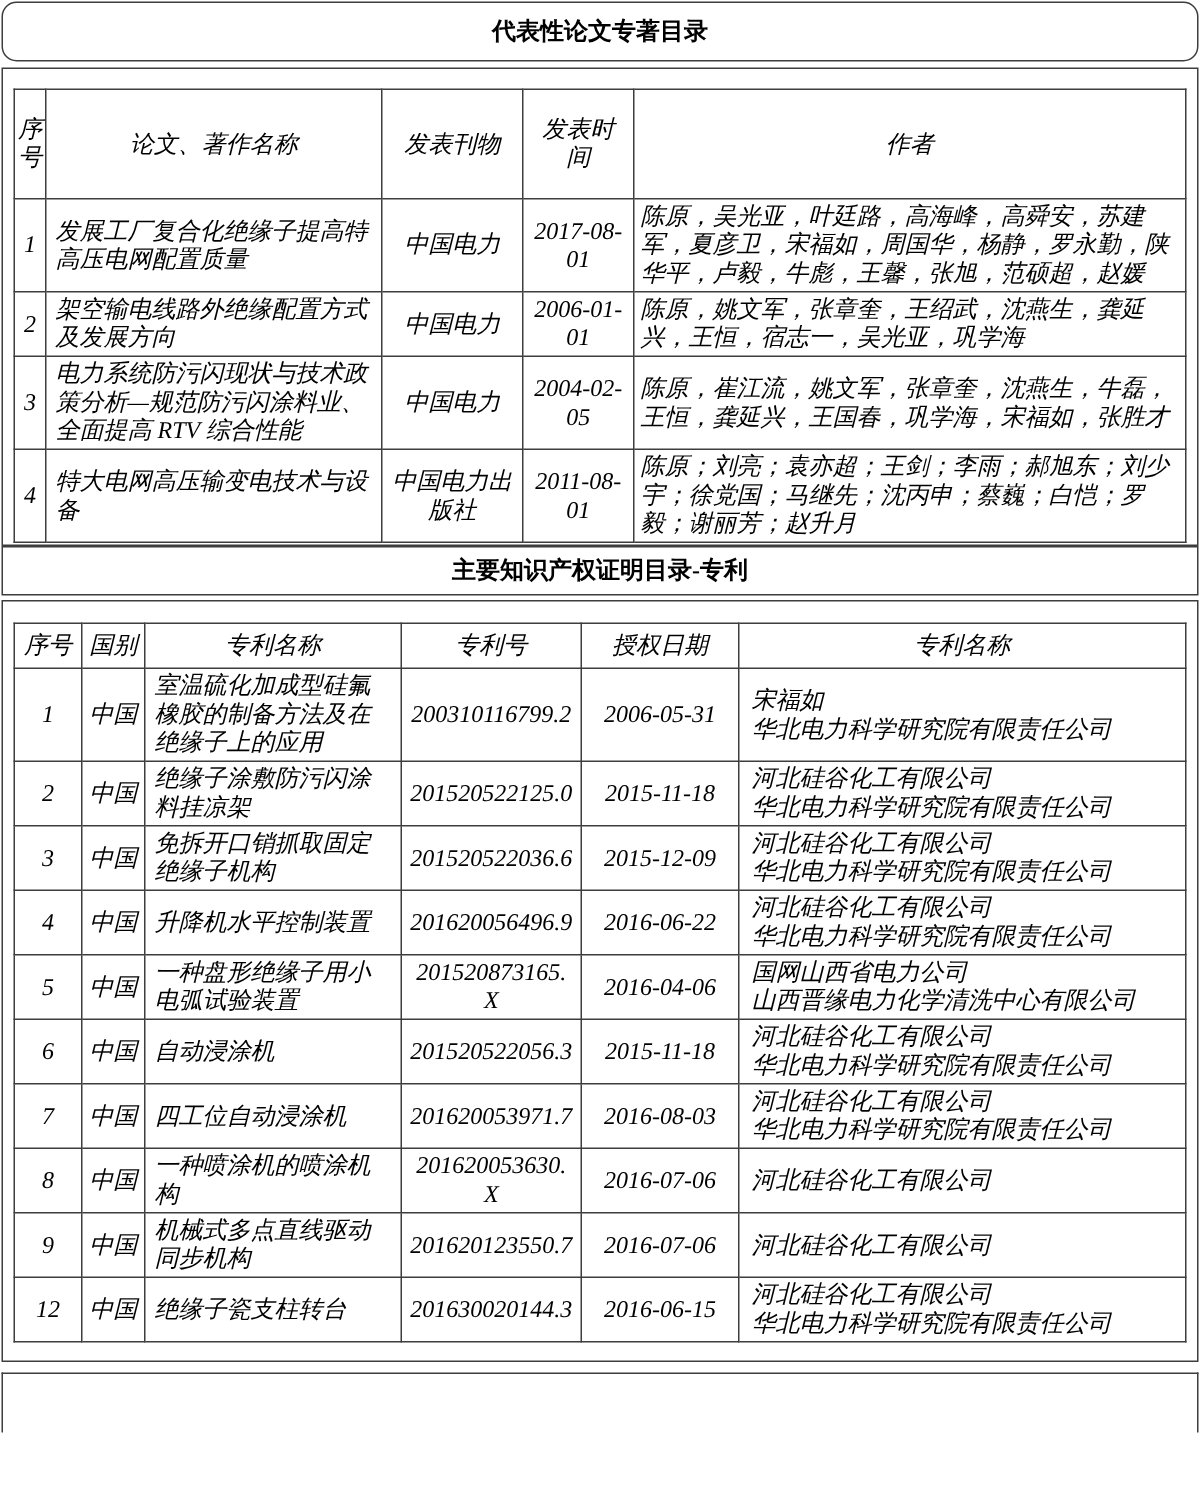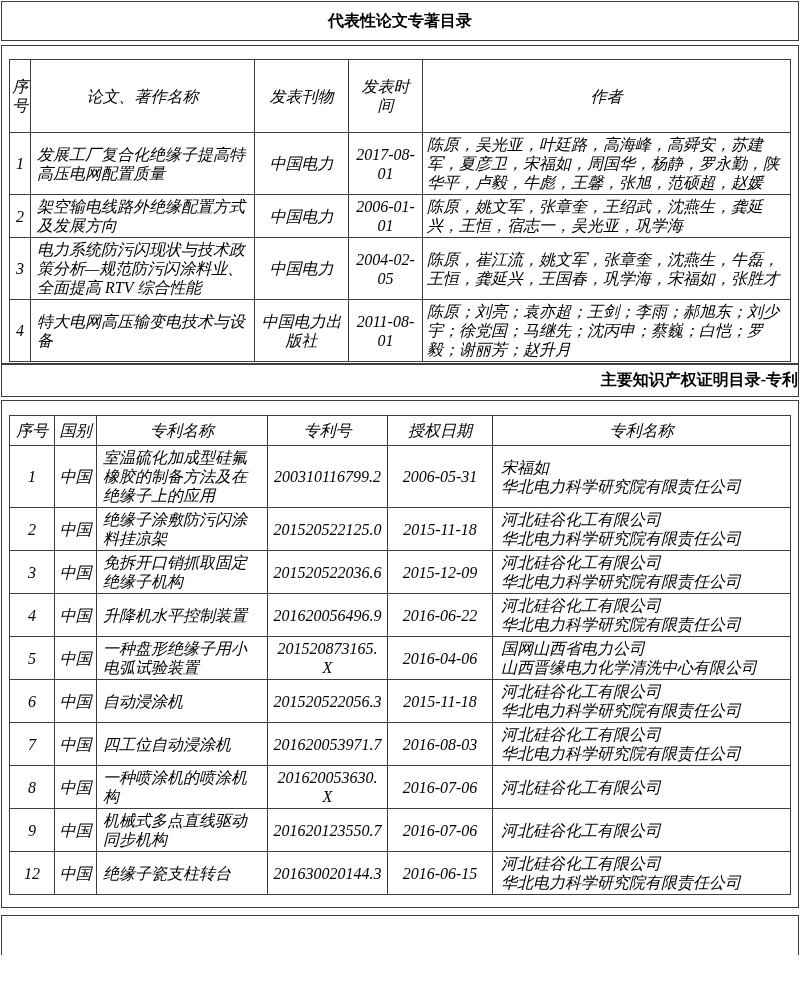--- a/index.html
+++ b/index.html
@@ -13,22 +13,22 @@
 
   .titlebox {
     border: 1px solid #3d3d3d;
     height: 40px;
     display: flex;
     align-items: center;
     justify-content: center;
     font-weight: bold;
     font-size: 16px;
   }
-  .titlebox.first { margin-bottom: 4px; }
-  .titlebox.second { height: 33px; margin-bottom: 3px; justify-content: flex-end; }
+  .titlebox.first { margin-bottom: 4px; border-radius: 10px; }
+  .titlebox.second { height: 33px; margin-bottom: 3px; }
 
   .container {
     border: 1px solid #3d3d3d;
     background: #ffffff;
   }
   .container.c1 { padding: 13px 7px 1px 7px; }
   .container.c2 { padding: 14px 7px 12px 7px; margin-bottom: 7px; }
 
   table {
     width: 100%;

